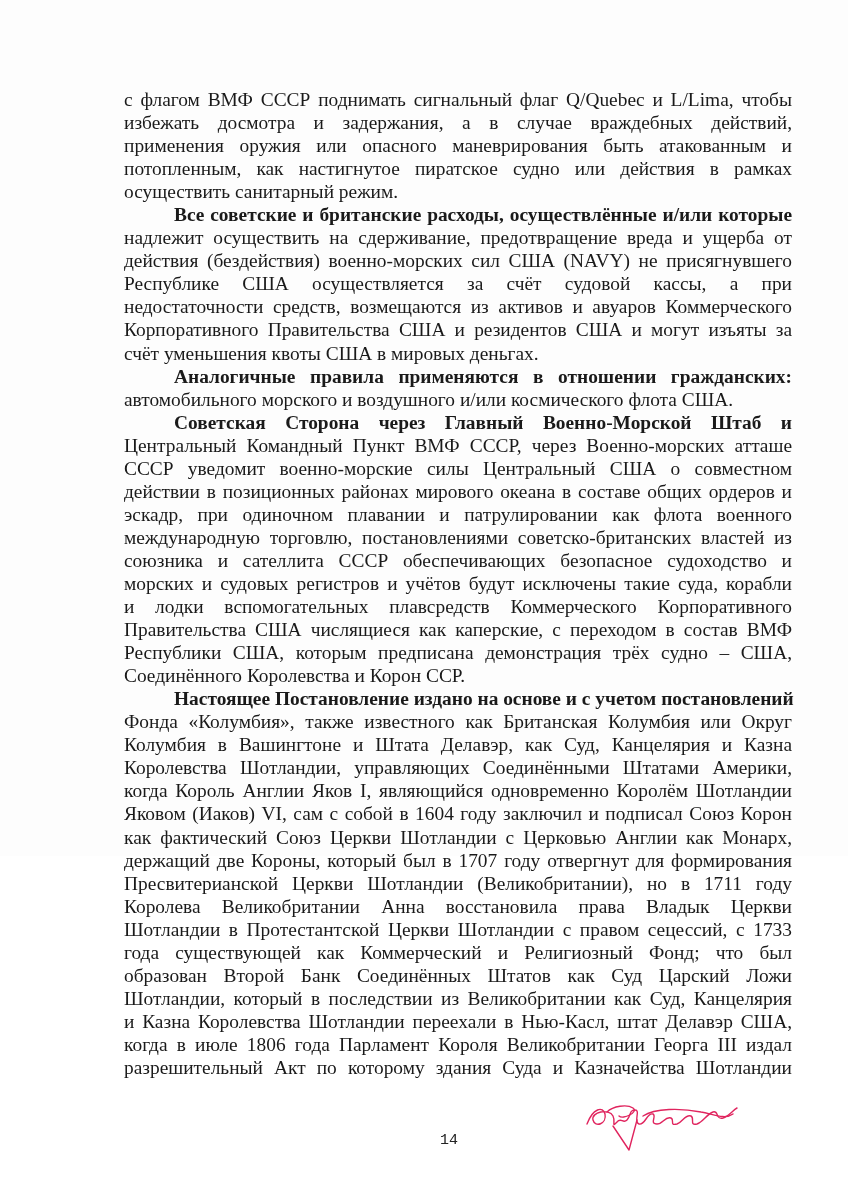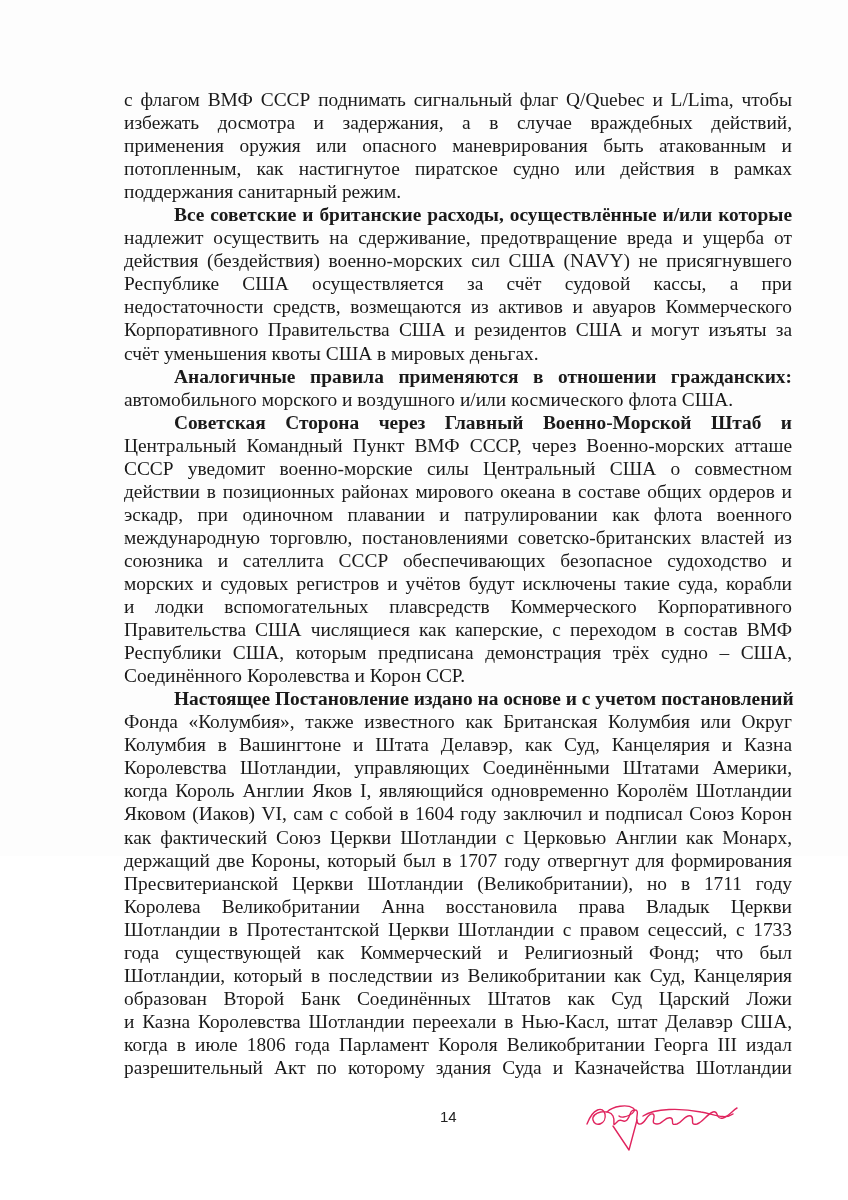--- a/index.html
+++ b/index.html
@@ -14,37 +14,37 @@
     font-family: "Liberation Serif", serif;
     font-size: 19.4px; line-height: 23.05px; color: #1a1a1a;
   }
   .line {
     display: block; height: 23.05px; white-space: nowrap;
     text-align: justify; text-align-last: justify;
   }
   .line.last { text-align-last: left; }
   .line.indent { padding-left: 50px; font-weight: bold; }
   .page-number {
-    position: absolute; left: 440px; top: 1108px; font-family: Liberation Sans, sans-serif;
+    position: absolute; left: 440px; top: 1132px; font-family: Liberation Mono, monospace;
     font-size: 15px; color: #222;
   }
   .signature {
     position: absolute; left: 583px; top: 1102px; width: 160px; height: 54px;
   }
 </style>
 </head>
 <body>
 
 <div class="page">
   <div class="text-block" id="text-block">
       <span class="line">с флагом ВМФ СССР поднимать сигнальный флаг Q/Quebec и L/Lima, чтобы</span>
       <span class="line">избежать досмотра и задержания, а в случае враждебных действий,</span>
       <span class="line">применения оружия или опасного маневрирования быть атакованным и</span>
       <span class="line">потопленным, как настигнутое пиратское судно или действия в рамках</span>
-      <span class="line last">поддержания санитарный режим.</span>
+      <span class="line last">осуществить санитарный режим.</span>
       <span class="line indent">Все советские и британские расходы, осуществлённые и/или которые</span>
       <span class="line">надлежит осуществить на сдерживание, предотвращение вреда и ущерба от</span>
       <span class="line">действия (бездействия) военно-морских сил США (NAVY) не присягнувшего</span>
       <span class="line">Республике США осуществляется за счёт судовой кассы, а при</span>
       <span class="line">недостаточности средств, возмещаются из активов и авуаров Коммерческого</span>
       <span class="line">Корпоративного Правительства США и резидентов США и могут изъяты за</span>
       <span class="line last">счёт уменьшения квоты США в мировых деньгах.</span>
       <span class="line indent">Аналогичные правила применяются в отношении гражданских:</span>
       <span class="line last">автомобильного морского и воздушного и/или космического флота США.</span>
       <span class="line indent">Советская Сторона через Главный Военно-Морской Штаб и</span>
@@ -64,22 +64,22 @@
       <span class="line">Колумбия в Вашингтоне и Штата Делавэр, как Суд, Канцелярия и Казна</span>
       <span class="line">Королевства Шотландии, управляющих Соединёнными Штатами Америки,</span>
       <span class="line">когда Король Англии Яков I, являющийся одновременно Королём Шотландии</span>
       <span class="line">Яковом (Иаков) VI, сам с собой в 1604 году заключил и подписал Союз Корон</span>
       <span class="line">как фактический Союз Церкви Шотландии с Церковью Англии как Монарх,</span>
       <span class="line">держащий две Короны, который был в 1707 году отвергнут для формирования</span>
       <span class="line">Пресвитерианской Церкви Шотландии (Великобритании), но в 1711 году</span>
       <span class="line">Королева Великобритании Анна восстановила права Владык Церкви</span>
       <span class="line">Шотландии в Протестантской Церкви Шотландии с правом сецессий, с 1733</span>
       <span class="line">года существующей как Коммерческий и Религиозный Фонд; что был</span>
+      <span class="line">образован Второй Банк Соединённых Штатов как Суд Царский Ложи</span>
       <span class="line">Шотландии, который в последствии из Великобритании как Суд, Канцелярия</span>
-      <span class="line">образован Второй Банк Соединённых Штатов как Суд Царский Ложи</span>
       <span class="line">и Казна Королевства Шотландии переехали в Нью-Касл, штат Делавэр США,</span>
       <span class="line">когда в июле 1806 года Парламент Короля Великобритании Георга III издал</span>
       <span class="line">разрешительный Акт по которому здания Суда и Казначейства Шотландии</span>
     </div>
   <div class="page-number">14</div>
   <svg class="signature" viewBox="0 0 160 54">
     <g fill="none" stroke="#e0245e" stroke-width="1.4" stroke-linecap="round" stroke-linejoin="round">
       <path d="M4,22 C10,6 20,4 22,12 C24,22 12,26 10,18 C8,10 26,6 30,14 C33,20 28,26 34,20 C38,15 40,22 44,18 C48,14 46,8 52,8 C58,8 50,20 56,22 C62,24 64,10 70,12 C74,14 66,22 74,22 C80,22 82,14 88,16 C92,18 86,24 94,22 C100,20 102,12 108,14 C112,16 106,24 114,22 C120,20 124,12 130,10 C136,8 132,18 140,16 C146,14 150,8 154,6"></path>
       <path d="M24,10 C30,4 44,2 50,6 C56,10 40,18 36,14"></path>
       <path d="M30,24 L46,48 L54,18"></path>

